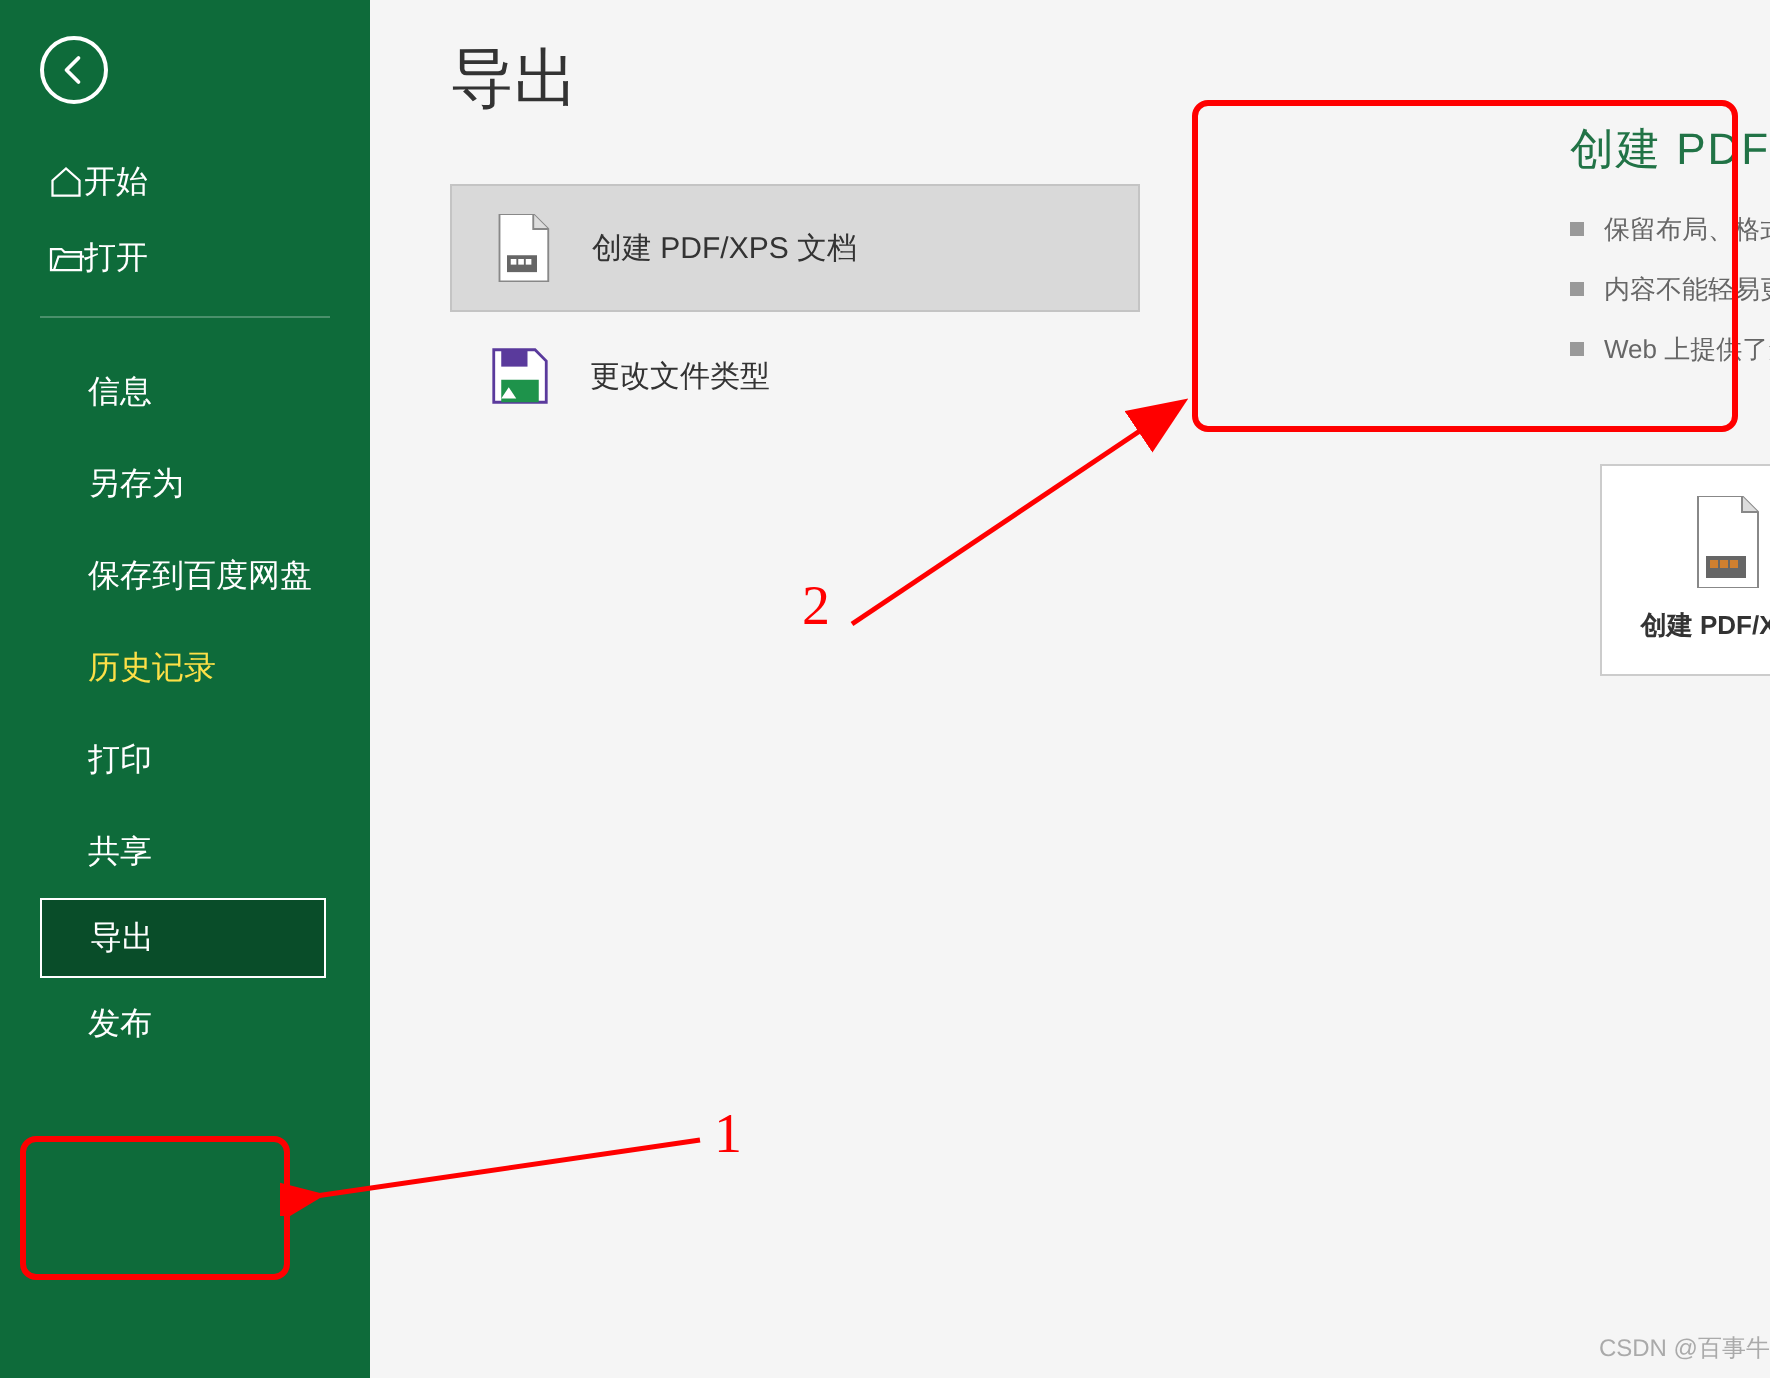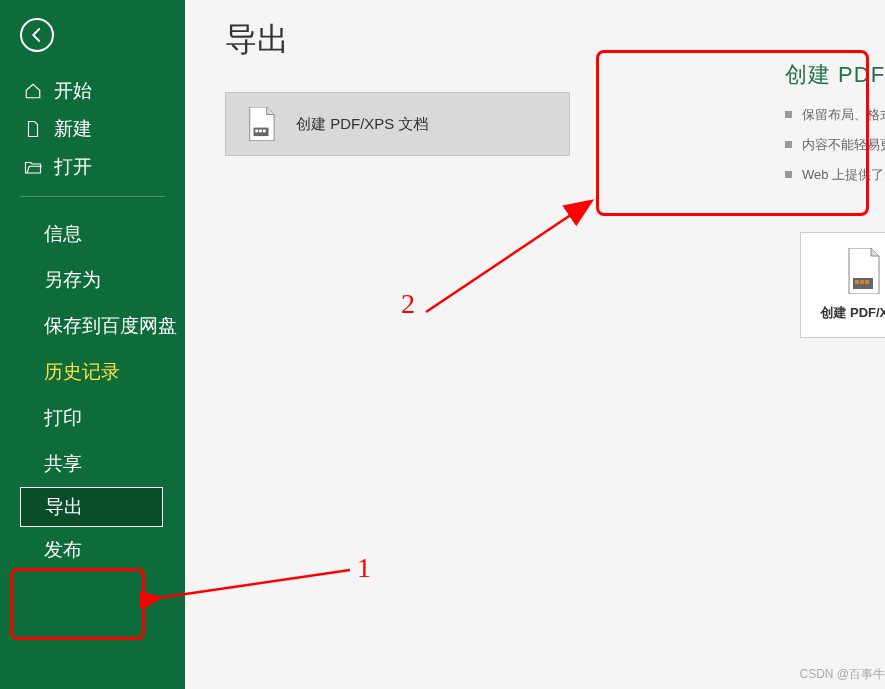--- a/index.html
+++ b/index.html
@@ -30,23 +30,23 @@
       align-items: center;
       justify-content: center;
       cursor: pointer;
     }
     .back-btn svg { width: 18px; height: 18px; }
     .nav-item {
       display: flex;
       align-items: center;
       height: 38px;
       padding-left: 24px;
-      font-size: 19px;
+      font-size: 16px;
       cursor: pointer;
-      gap: 12px;
+      gap: 0;
     }
     .nav-item.sub { padding-left: 44px; height: 46px; }
     .nav-item.disabled { color: #fde047; cursor: default; }
     .nav-item.selected {
       background: #094d29;
       border: 1px solid #fff;
       margin-left: 20px;
       margin-right: 22px;
       padding-left: 24px;
       height: 40px;
@@ -175,26 +175,20 @@
     <svg viewBox="0 0 24 24">
       <path d="M15 4 L7 12 L15 20" stroke="#fff" stroke-width="2.5" fill="none" stroke-linecap="round" stroke-linejoin="round"></path>
     </svg>
   </div>
 
   <div class="nav-item">
     <svg class="nav-icon" viewBox="0 0 24 24">
       <path d="M3 11 L12 3 L21 11 V21 H3 Z" stroke="#fff" stroke-width="1.5" fill="none"></path>
     </svg>
     <span>开始</span>
-  </div>
-  <div class="nav-item">
-    <svg class="nav-icon" viewBox="0 0 24 24">
-      <path d="M6 2 H14 L18 6 V22 H6 Z" stroke="#fff" stroke-width="1.5" fill="none"></path>
-    </svg>
-    <span>新建</span>
   </div>
   <div class="nav-item">
     <svg class="nav-icon" viewBox="0 0 24 24">
       <path d="M2 6 H9 L11 8 H22 V20 H2 Z M4 20 L7 11 H24" stroke="#fff" stroke-width="1.5" fill="none"></path>
     </svg>
     <span>打开</span>
   </div>
 
   <div class="divider"></div>
 
@@ -233,20 +227,31 @@
         <svg viewBox="0 0 32 36">
           <path d="M4 0 H22 L30 8 V36 H4 Z" fill="#fff" stroke="#888" stroke-width="1"></path>
           <path d="M22 0 V8 H30" fill="#ddd" stroke="#888" stroke-width="1"></path>
           <rect x="8" y="22" width="16" height="9" fill="#666"></rect>
           <rect x="10" y="24" width="3" height="3" fill="#fff"></rect>
           <rect x="14" y="24" width="3" height="3" fill="#fff"></rect>
           <rect x="18" y="24" width="3" height="3" fill="#fff"></rect>
         </svg>
       </span>
       <span>创建 PDF/XPS 文档</span>
+    </div>
+    <div class="option-row">
+      <span class="option-icon">
+        <svg viewBox="0 0 32 32">
+          <path d="M2 2 H24 L30 8 V30 H2 Z" fill="#fff" stroke="#5a3a9c" stroke-width="1.5"></path>
+          <rect x="6" y="2" width="14" height="9" fill="#5a3a9c"></rect>
+          <rect x="6" y="18" width="20" height="12" fill="#1e934b"></rect>
+          <path d="M10 22 L6 28 H14 Z" fill="#fff"></path>
+        </svg>
+      </span>
+      <span>更改文件类型</span>
     </div>
   </div>
 
   <div class="detail-panel">
     <div class="detail-title">创建 PDF/XPS 文档</div>
     <ul class="detail-list">
       <li>
           <span class="bullet"></span>
           <span>保留布局、格式、字体和图像</span>
         </li>

